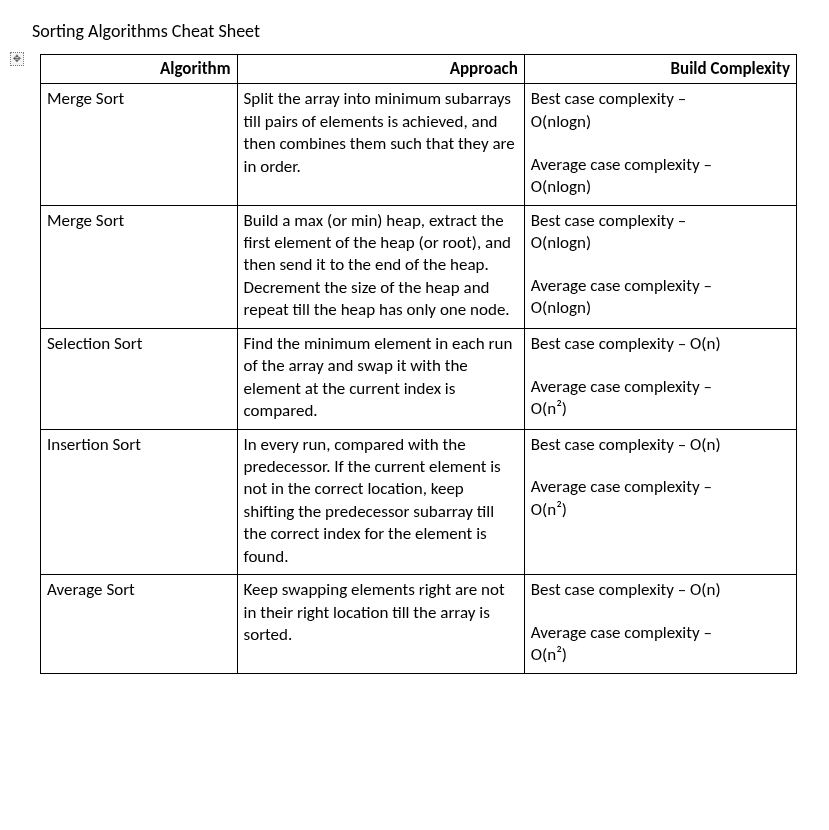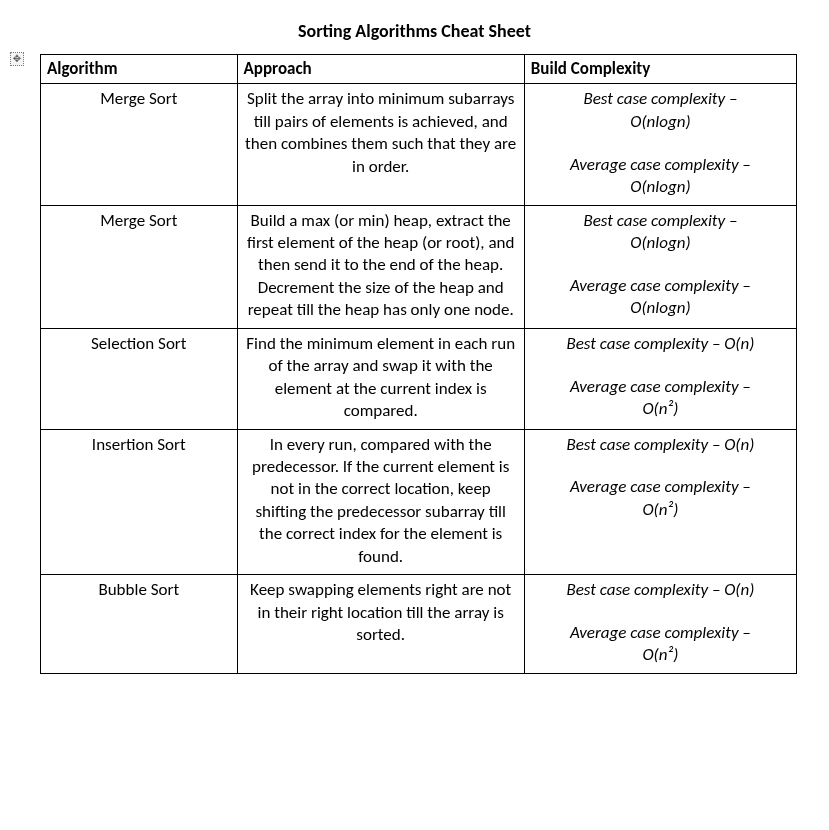--- a/index.html
+++ b/index.html
@@ -6,23 +6,23 @@
     body {
       font-family: Calibri, "Segoe UI", Arial, sans-serif;
       font-size: 17px;
       color: #000;
       background: #fff;
       width: 829px;
       height: 830px;
       padding: 20px 32px 20px 40px;
     }
     .title {
-      font-weight: 700;
+      font-weight: 400;
       font-size: 18px;
-      text-align: center;
+      text-align: left;
       margin-bottom: 12px;
       margin-left: -8px;
     }
     .anchor-wrap { position: relative; }
     .anchor-icon {
       position: absolute;
       left: -30px;
       top: -2px;
       width: 14px;
       height: 14px;
@@ -35,32 +35,32 @@
     }
     table {
       border-collapse: collapse;
       width: 100%;
       table-layout: fixed;
     }
     th, td {
       border: 1px solid #000;
       padding: 4px 6px 6px 6px;
       vertical-align: top;
-      text-align: center;
+      text-align: left;
       line-height: 1.32;
     }
     th {
       font-weight: 700;
-      text-align: left;
+      text-align: right;
       padding: 3px 6px;
     }
     col.c1 { width: 26%; }
     col.c2 { width: 38%; }
     col.c3 { width: 36%; }
-    .complexity-block { display: block; font-style: italic; }
+    .complexity-block { display: block; }
     .spacer { height: 1.2em; }
   </style>
 </head>
 <body>
 
 <div class="title">Sorting Algorithms Cheat Sheet</div>
 
 <div class="anchor-wrap">
   <div class="anchor-icon">✥</div>
   <table>
@@ -115,21 +115,21 @@
         <td>In every run, compared with the predecessor. If the current element is not in the correct location, keep shifting the predecessor subarray till the correct index for the element is found.</td>
         <td>
           <span class="complexity-block">Best case complexity – O(n)</span>
           <span class="complexity-block"></span>
           <div class="spacer"></div>
           <span class="complexity-block">Average case complexity –</span>
           <span class="complexity-block">O(n²)</span>
         </td>
       </tr>
       <tr>
-        <td>Bubble Sort</td>
+        <td>Average Sort</td>
         <td>Keep swapping elements right are not in their right location till the array is sorted.</td>
         <td>
           <span class="complexity-block">Best case complexity – O(n)</span>
           <span class="complexity-block"></span>
           <div class="spacer"></div>
           <span class="complexity-block">Average case complexity –</span>
           <span class="complexity-block">O(n²)</span>
         </td>
       </tr>
     </tbody>

